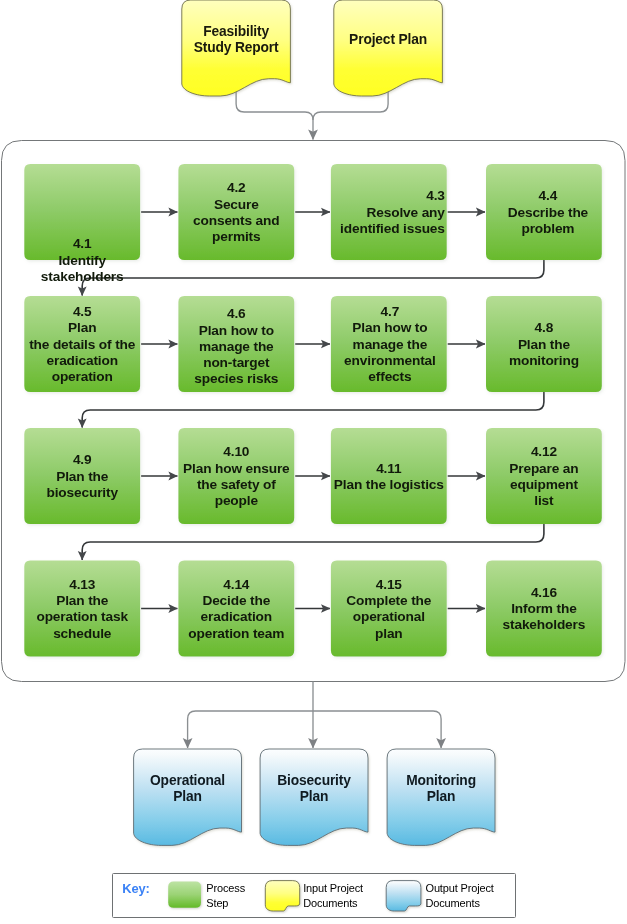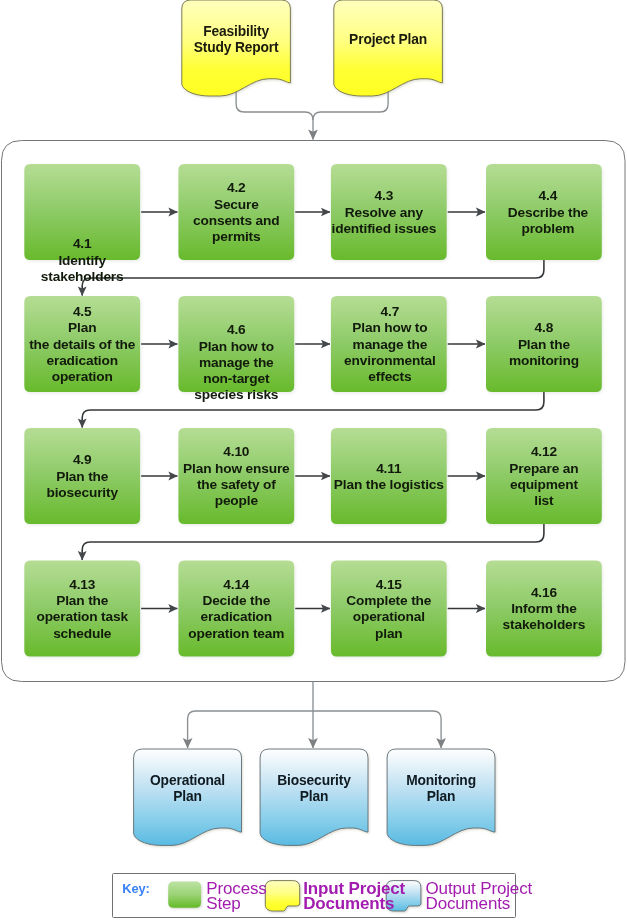--- a/index.html
+++ b/index.html
@@ -13,21 +13,21 @@
       color:#111a0b;font-size:13.7px;line-height:16.2px;
       display:flex;flex-direction:column;justify-content:center;
       align-items:center;white-space:nowrap;letter-spacing:-0.15px;}
   .doc-label{position:absolute;text-align:center;font-weight:bold;
       color:#1a1a0d;font-size:13.8px;line-height:16.2px;
       display:flex;flex-direction:column;justify-content:center;
       align-items:center;white-space:nowrap;letter-spacing:-0.15px;}
   .out-label{color:#0f1a21;}
   .key-title{position:absolute;font-weight:bold;font-size:12.9px;color:#3b82f6;
       letter-spacing:-0.1px;white-space:nowrap;}
-  .key-text{position:absolute;font-size:17px;line-height:15px;color:#a21caf;
+  .key-text{position:absolute;font-size:11px;line-height:15px;color:#000000;
       white-space:nowrap;letter-spacing:-0.15px;}
 </style>
 </head>
 <body>
 
 <div id="stage">
   <svg class="layer" viewBox="0 0 627 924">
 
   <defs>
     <linearGradient id="gGreen" x1="0" y1="0" x2="0" y2="1">
@@ -127,38 +127,38 @@
       <div>4.1</div>
       <div>Identify</div>
       <div>stakeholders</div>
     </div>
   <div class="node-label" style="left:166.4px;top:164.8px;width:139.8px;height:96.0px;">
       <div>4.2</div>
       <div>Secure</div>
       <div>consents and</div>
       <div>permits</div>
     </div>
-  <div class="node-label" style="left:314px;top:164.8px;width:139.8px;height:96.0px;">
+  <div class="node-label" style="left:305px;top:164.8px;width:139.8px;height:96.0px;align-items:flex-end;">
       <div>4.3</div>
       <div>Resolve any</div>
       <div>identified issues</div>
     </div>
   <div class="node-label" style="left:478px;top:164.8px;width:139.8px;height:96.0px;">
       <div>4.4</div>
       <div>Describe the</div>
       <div>problem</div>
     </div>
   <div class="node-label" style="left:12.3px;top:296.8px;width:139.8px;height:96.0px;">
       <div>4.5</div>
       <div>Plan</div>
       <div>the details of the</div>
       <div>eradication</div>
       <div>operation</div>
     </div>
-  <div class="node-label" style="left:166.4px;top:315px;width:139.8px;height:96.0px;">
+  <div class="node-label" style="left:166.4px;top:299px;width:139.8px;height:96.0px;">
       <div>4.6</div>
       <div>Plan how to</div>
       <div>manage the</div>
       <div>non-target</div>
       <div>species risks</div>
     </div>
   <div class="node-label" style="left:320px;top:296.8px;width:139.8px;height:96.0px;">
       <div>4.7</div>
       <div>Plan how to</div>
       <div>manage the</div>
@@ -231,21 +231,21 @@
     </div>
   <div class="doc-label out-label" style="left:387.1px;top:754.6px;width:107.9px;height:68.4px;">
       <div>Monitoring</div>
       <div>Plan</div>
     </div>
   <div class="key-title" style="left:122.2px;top:881.2px;">Key:</div>
   <div class="key-text" style="left:206.3px;top:881.4px;">
       <div>Process</div>
       <div>Step</div>
     </div>
-  <div class="key-text" style="left:303.2px;top:881.4px;font-weight:bold;">
+  <div class="key-text" style="left:303.2px;top:881.4px;">
       <div>Input Project</div>
       <div>Documents</div>
     </div>
   <div class="key-text" style="left:425.5px;top:881.4px;">
       <div>Output Project</div>
       <div>Documents</div>
     </div>
 </div>
 
 </body></html>

